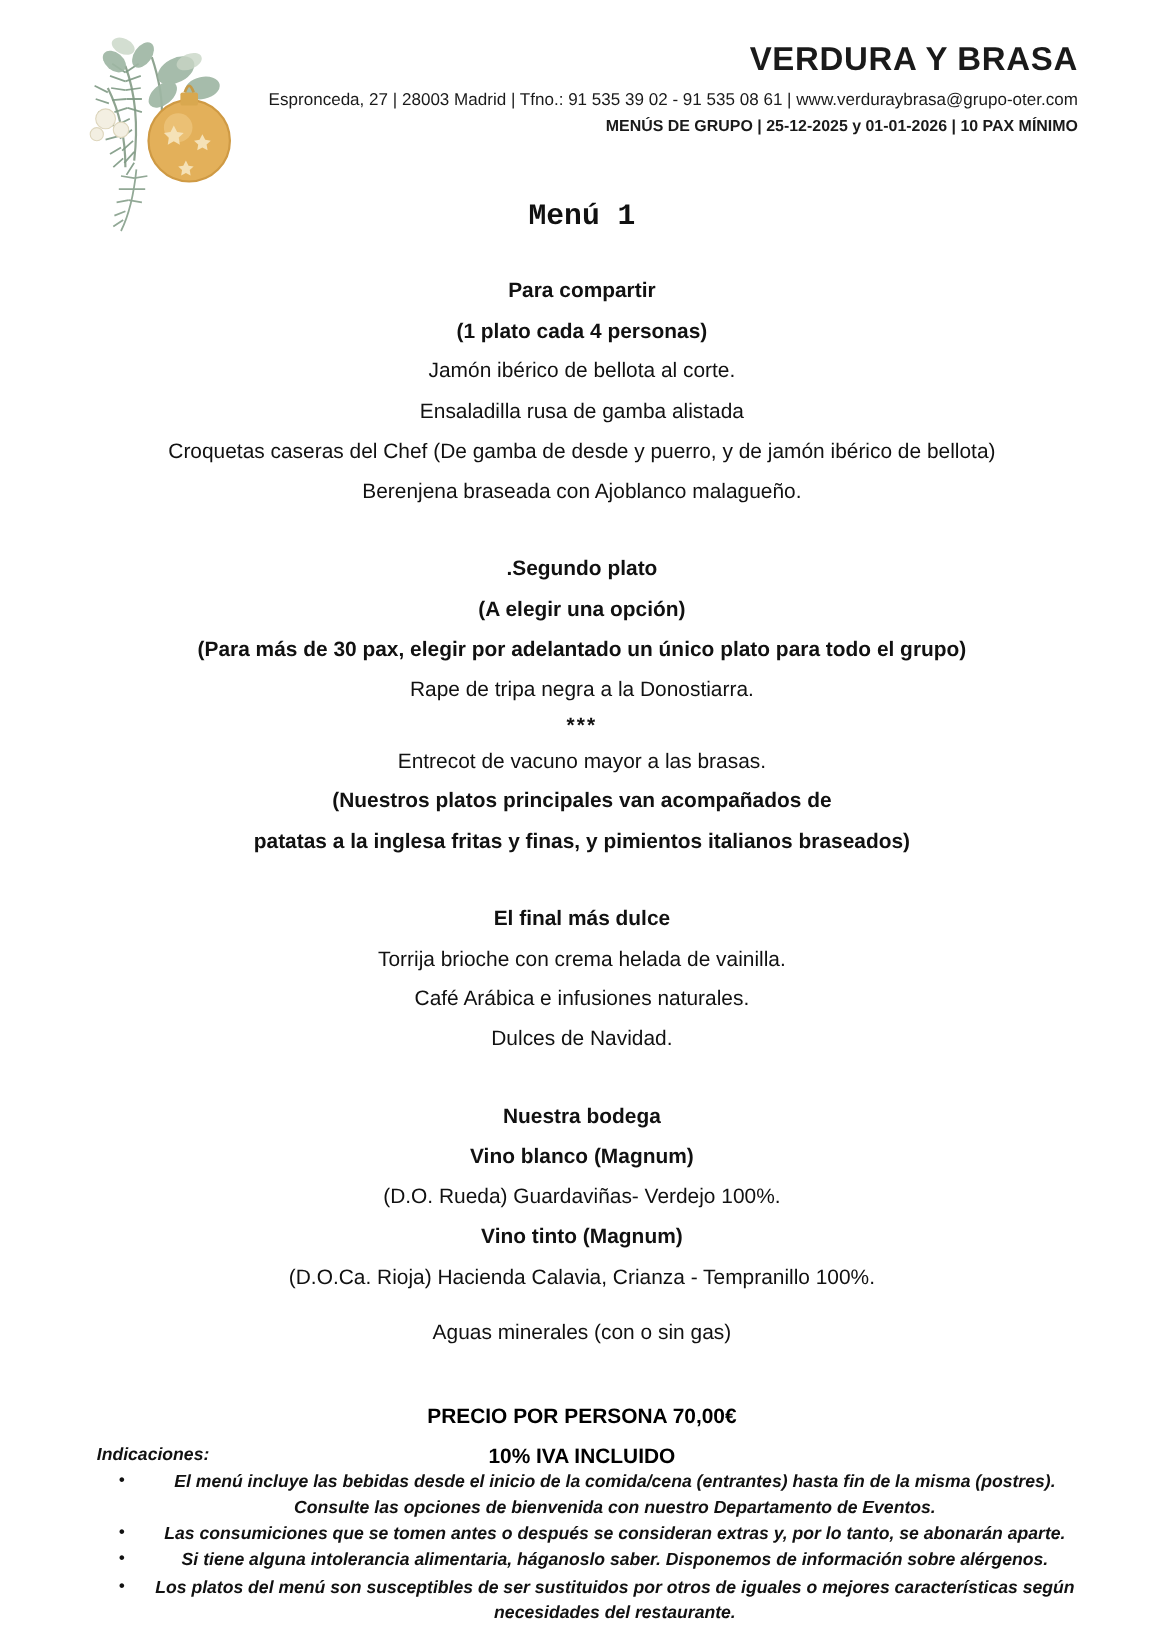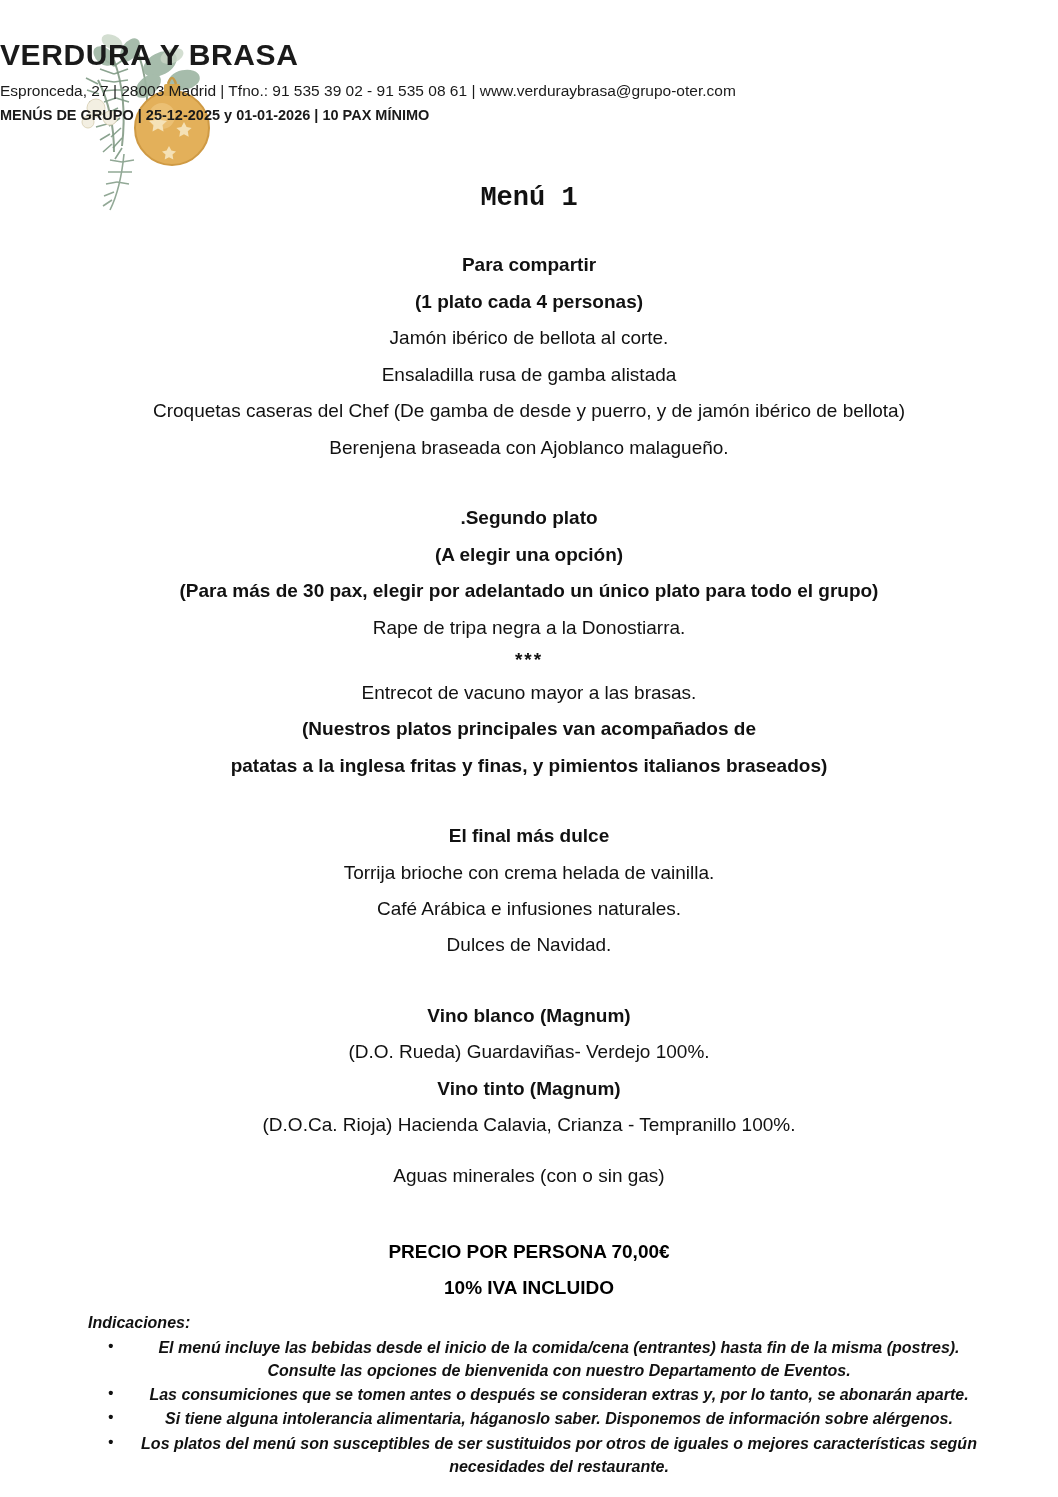--- a/index.html
+++ b/index.html
@@ -22,20 +22,21 @@
     height: 1497px;
     box-sizing: border-box;
     padding: 0;
   }
 
   
   .header {
     position: relative;
     padding-top: 38px;
     padding-right: 78px;
+    text-align: right;
   }
   .brand-title {
     font-size: 30px;
     font-weight: bold;
     letter-spacing: 0.6px;
     color: #1a1a1a;
     line-height: 1.1;
     margin: 0 0 10px 0;
   }
   .brand-address {
@@ -230,20 +231,21 @@
   </div>
 
   <div class="section">
     <div class="line b">El final más dulce</div>
     <div class="line">Torrija brioche con crema helada de vainilla.</div>
     <div class="line">Café Arábica e infusiones naturales.</div>
     <div class="line">Dulces de Navidad.</div>
   </div>
 
   <div class="section">
+    <div class="line b">Nuestra bodega</div>
     <div class="line b">Vino blanco (Magnum)</div>
     <div class="line">(D.O. Rueda) Guardaviñas- Verdejo 100%.</div>
     <div class="line b">Vino tinto (Magnum)</div>
     <div class="line">(D.O.Ca. Rioja) Hacienda Calavia, Crianza - Tempranillo 100%.</div>
     <div class="spacer-sm"></div>
     <div class="line">Aguas minerales (con o sin gas)</div>
   </div>
 
   <div class="price-block">
     <div class="price-line">PRECIO POR PERSONA 70,00€</div>

